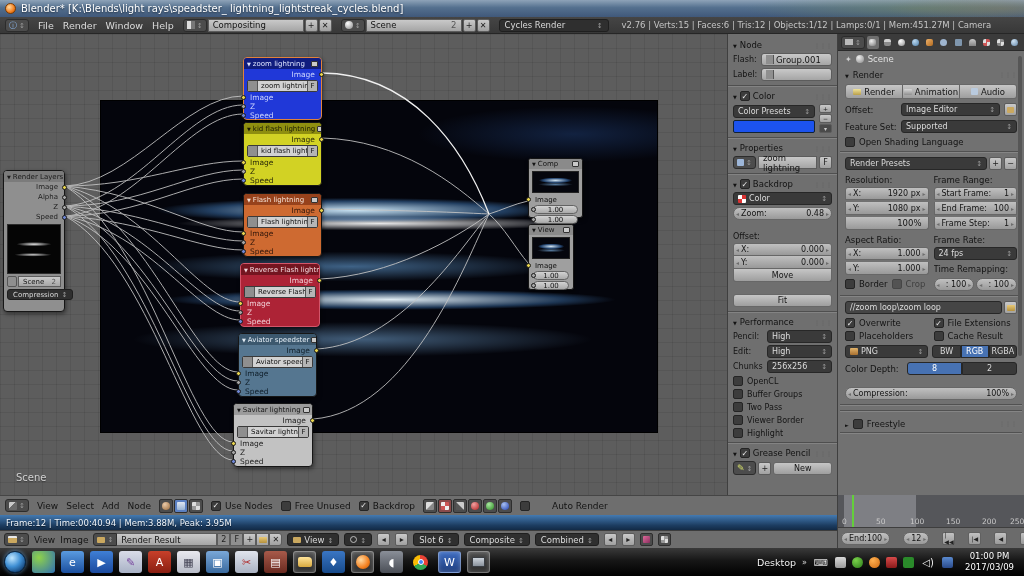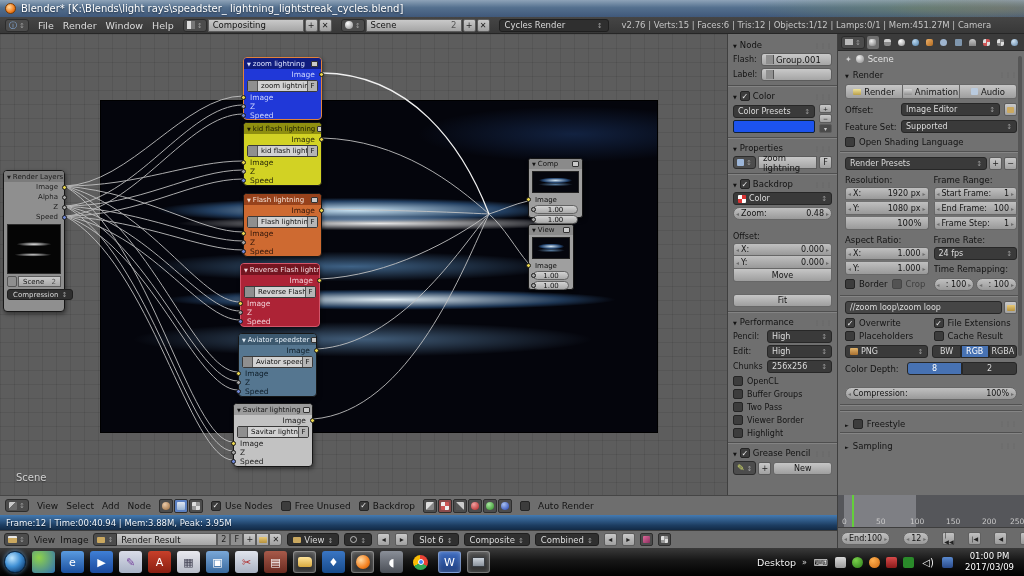--- a/index.html
+++ b/index.html
@@ -848,25 +848,20 @@
         </div>
       <div class="sep"></div>
       <div class="sep" style="margin-top:1px"></div>
       <div class="fold">
           <span class="trc"></span>
           <span class="cb"></span>
           <span>Freestyle</span>
           <span class="grip" style="margin-left:auto">⋮⋮⋮</span>
         </div>
       <div class="sep" style="margin-top:1px"></div>
-      <div class="fold">
-          <span class="trc"></span>
-          <span>Sampling</span>
-          <span class="grip" style="margin-left:auto">⋮⋮⋮</span>
-        </div>
 
     </div>
     <div style="position:absolute;right:2px;top:22px;width:4px;height:300px;background:#565656;border-radius:2px"></div>
   </div>
 
   <div class="abs" id="nhdr">
     <span class="chip">
         <span style="width:8px;height:8px;background:linear-gradient(135deg,#c9c9c9 40%,#6a6a6a 40%);display:inline-block;border-radius:1px"></span>
         <span class="ar"></span>
       </span>
@@ -910,21 +905,21 @@
       <span class="tgl">
           <span class="cdot" style="border-radius:50%;background:radial-gradient(circle at 35% 30%,#f0a0a0,#b02020)"></span>
         </span>
       <span class="tgl">
           <span class="cdot" style="border-radius:50%;background:radial-gradient(circle at 35% 30%,#a8e8a0,#2a8a20)"></span>
         </span>
       <span class="tgl">
           <span class="cdot" style="border-radius:50%;background:radial-gradient(circle at 35% 30%,#a8c0f0,#2040b0)"></span>
         </span>
     </span>
-    <span style="display:flex;align-items:center;gap:8px">
+    <span style="display:flex;align-items:center;gap:22px">
         <span class="cb"></span>
         <span>Auto Render</span>
       </span>
   </div>
 
   <div class="abs" id="sbar">
       <span>Frame:12 | Time:00:40.94 | Mem:3.88M, Peak: 3.95M</span>
     </div>
 
   <div class="abs" id="ihdr">

